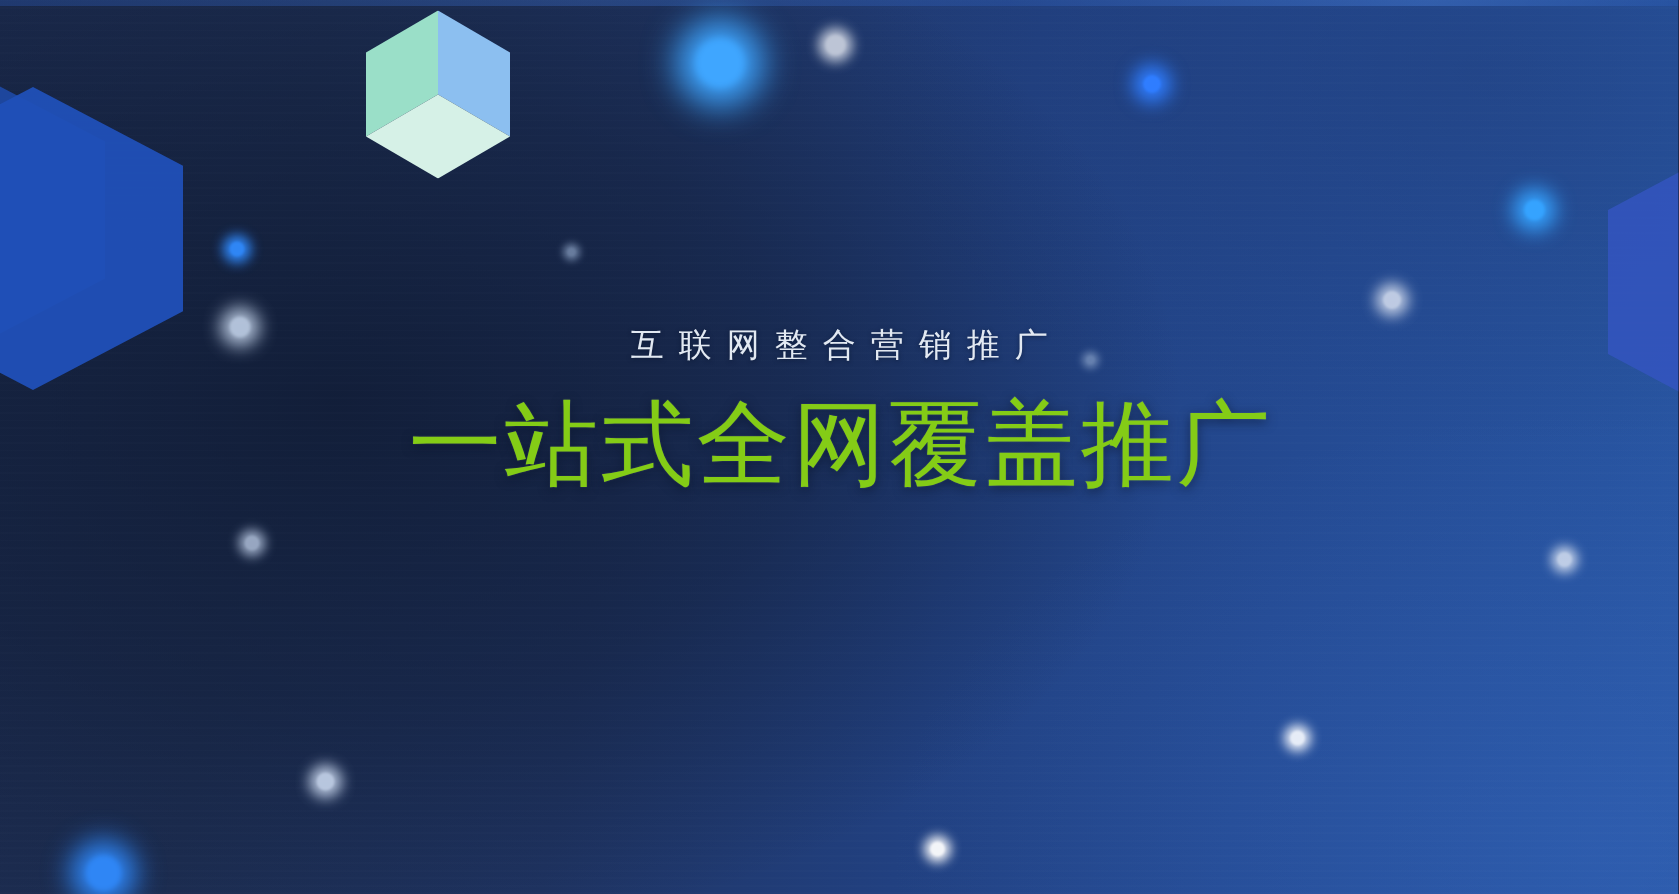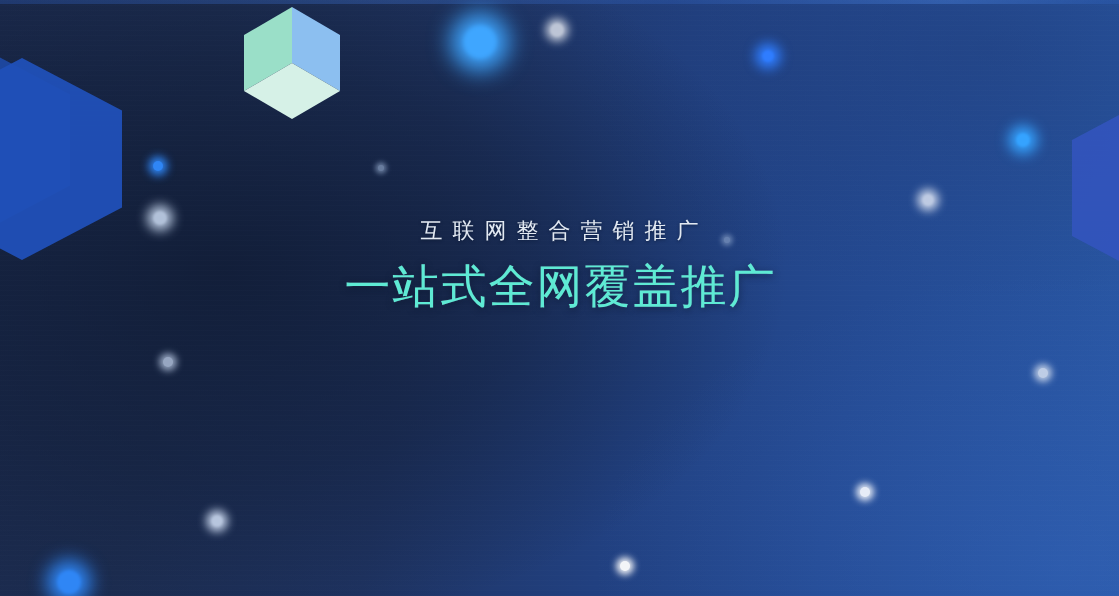--- a/index.html
+++ b/index.html
@@ -125,24 +125,24 @@
     font-size: 22px;
     letter-spacing: 10px;
     text-indent: 10px;
     color: #e2e9f2;
     font-weight: 400;
     line-height: 1.5;
     text-shadow: 0 1px 3px rgba(8,18,40,.55);
   }
   .headline {
     margin-top: 14px;
-    font-size: 46px;
+    font-size: 62px;
     letter-spacing: 2px;
     text-indent: 2px;
-    color: #5eead4;
+    color: #84cc16;
     font-weight: 300;
     line-height: 1.12;
     text-shadow: 0 2px 7px rgba(8,18,42,.60), 0 0 1px rgba(255,255,255,.25);
   }
   .tagline {
     margin-top: 18px;
     font-size: 24px;
     letter-spacing: 11px;
     text-indent: 11px;
     color: #eaf0f7;

